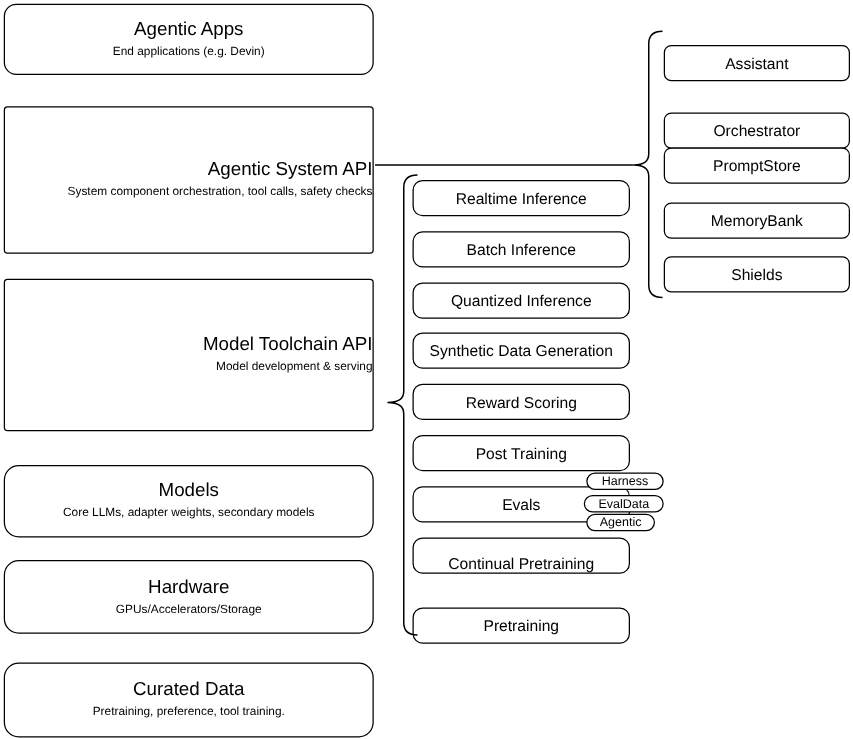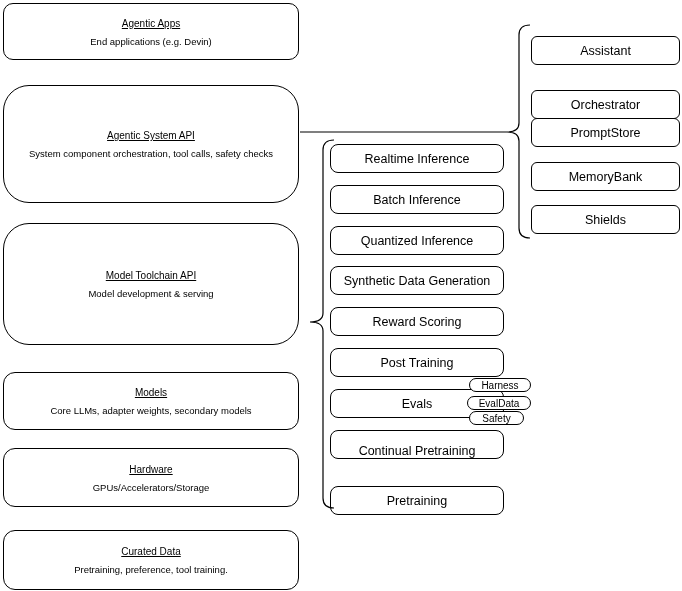--- a/index.html
+++ b/index.html
@@ -15,25 +15,25 @@
     position:absolute;
     box-sizing:border-box;
     background:#ffffff;
     border:1px solid #000000;
     display:flex;
     flex-direction:column;
     align-items:center;
     justify-content:center;
     text-align:center;
   }
-  .big .title{font-size:10px;line-height:15px;text-decoration:underline;}
+  .big .title{font-size:15px;line-height:15px;}
   .big .subtitle{font-size:9.5px;line-height:12px;margin-top:5px;}
   .r10{border-radius:10px;}
   .r12{border-radius:12px;}
-  .r26{border-radius:26px;}
+  .r26{border-radius:3px;align-items:flex-end;}
   .small{
     left:330px;width:174px;height:29px;
     border-radius:8px;
     font-size:12.5px;
   }
   .comp{
     left:531px;width:149px;height:29px;
     border-radius:6px;
     font-size:12.5px;
   }
@@ -122,21 +122,21 @@
     <span>Pretraining</span>
   </div>
 
   <div class="pill" style="left:469px;top:378px;width:62px;height:14px;">
     <span>Harness</span>
   </div>
   <div class="pill" style="left:467px;top:396px;width:64px;height:14px;">
     <span>EvalData</span>
   </div>
   <div class="pill" style="left:469px;top:411px;width:55px;height:14px;">
-    <span>Safety</span>
+    <span>Agentic</span>
   </div>
 
   <div class="node comp" style="top:36px;">
     <span>Assistant</span>
   </div>
   <div class="node comp" style="top:90px;">
     <span>Orchestrator</span>
   </div>
   <div class="node comp" style="top:118px;">
     <span>PromptStore</span>

